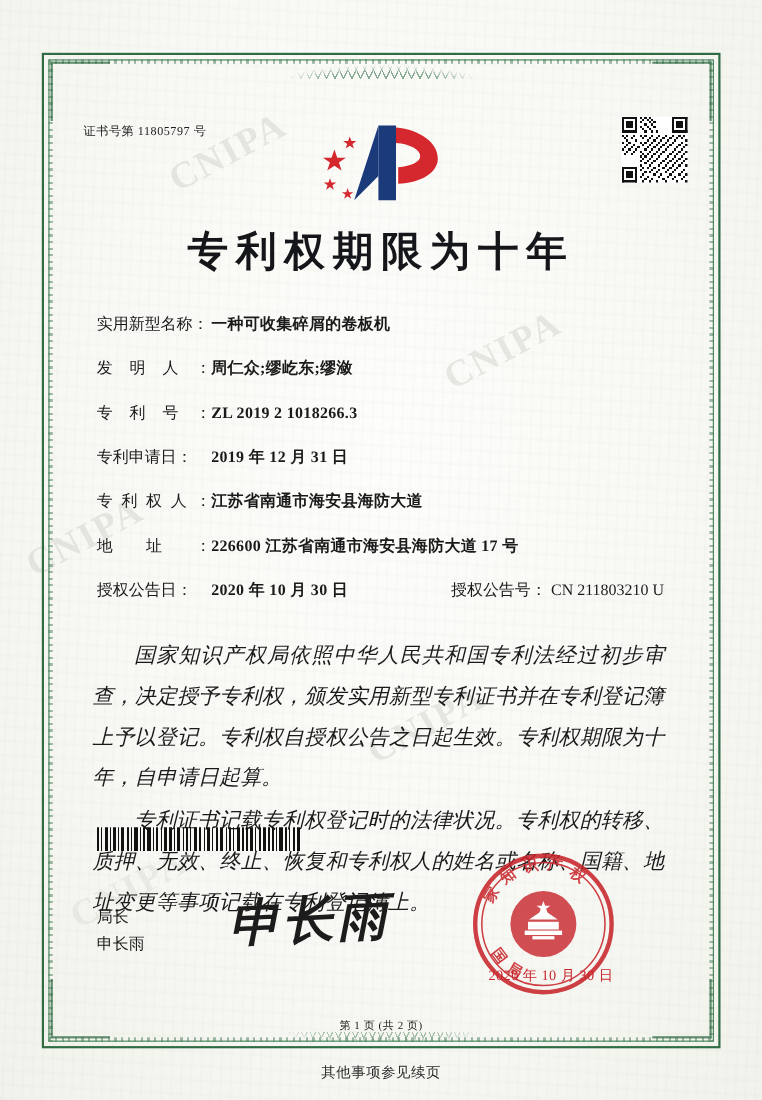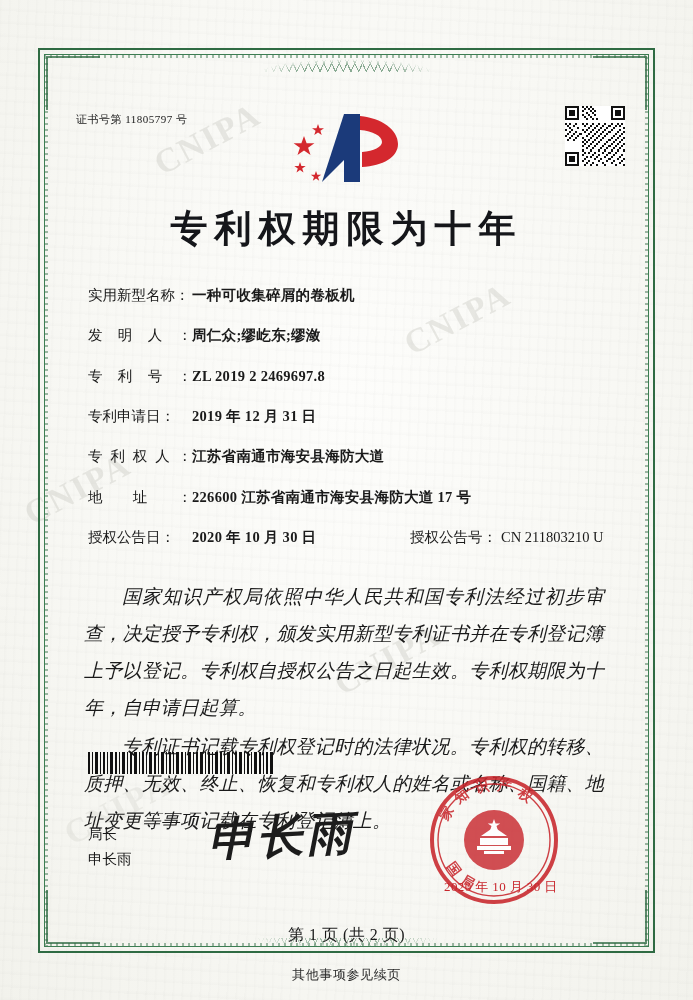--- a/index.html
+++ b/index.html
@@ -274,21 +274,21 @@
     letter-spacing: .4px;
     font-family: "Liberation Serif", serif;
   }
 
   
   .page-num {
     position: absolute;
     left: 0; right: 0;
     top: 925px;
     text-align: center;
-    font-size: 16px;
+    font-size: 10px;
     letter-spacing: .5px;
   }
   .footer-note {
     position: absolute;
     left: 0; right: 0;
     top: 966px;
     text-align: center;
     font-size: 13px;
     color: #2b2b2b;
     letter-spacing: .6px;
@@ -552,21 +552,21 @@
       <div class="field-value">周仁众;缪屹东;缪潋</div>
     </div>
 
     <div class="field-row">
       <div class="field-label spread">
         <span>专</span>
         <span>利</span>
         <span>号</span>
         <span>：</span>
       </div>
-      <div class="field-value">ZL 2019 2 2469697.8</div>
+      <div class="field-value">ZL 2019 2 1018266.3</div>
     </div>
 
     <div class="field-row">
       <div class="field-label">专利申请日：</div>
       <div class="field-value">2019 年 12 月 31 日</div>
     </div>
 
     <div class="field-row">
       <div class="field-label spread">
         <span>专</span>

